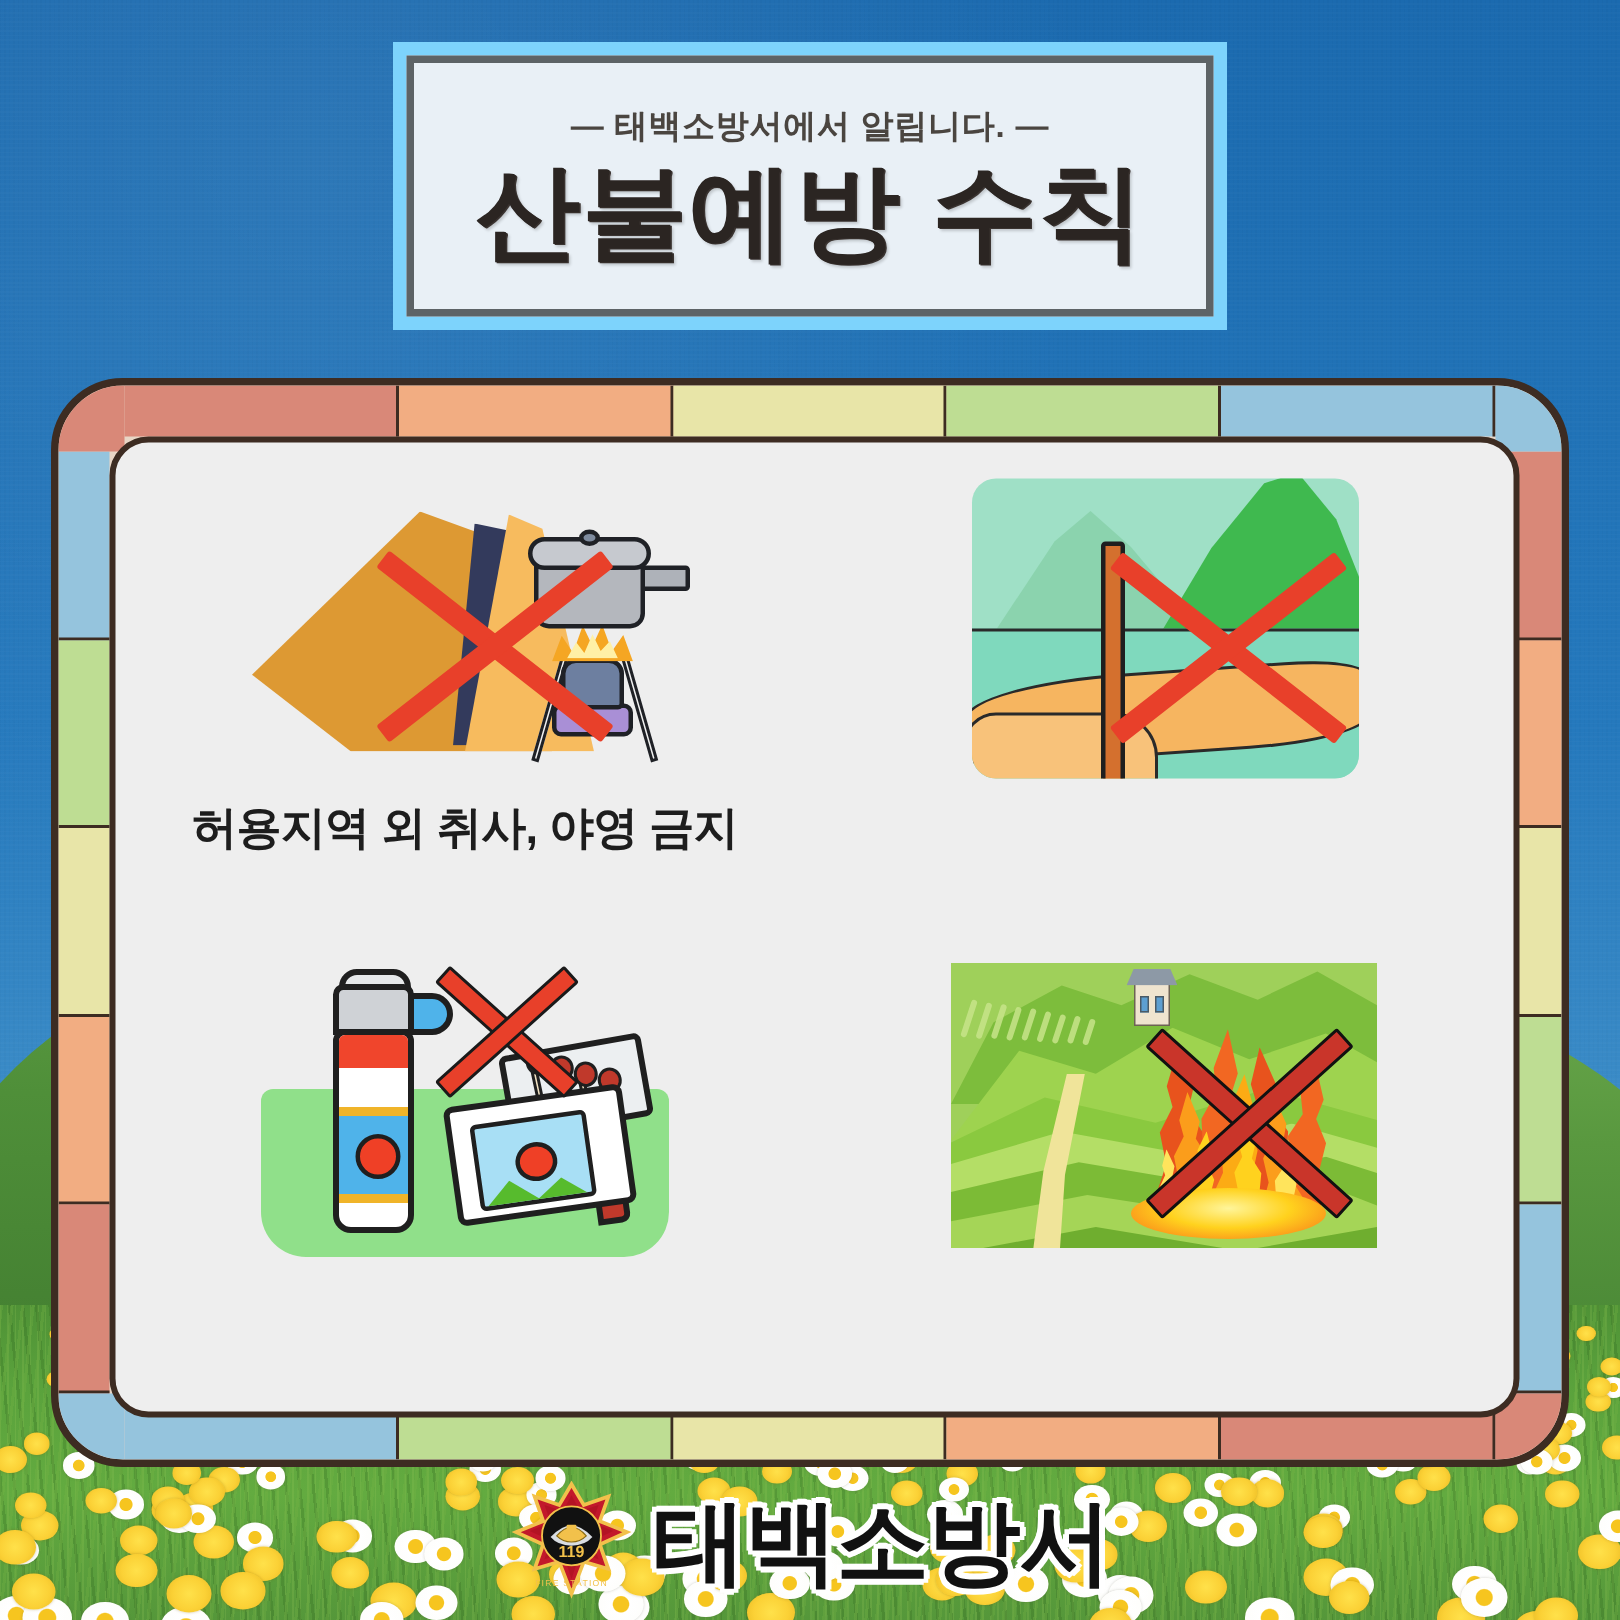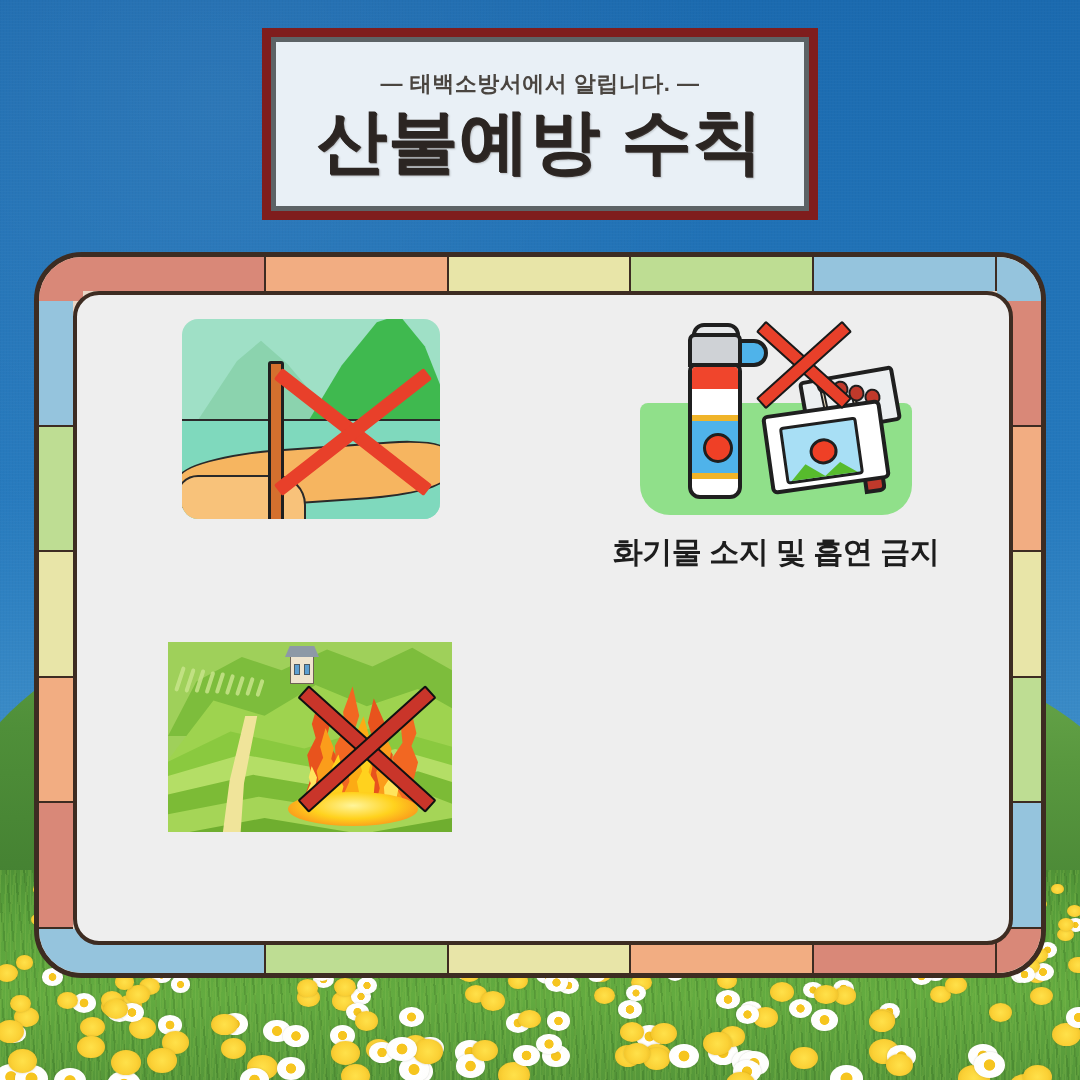--- a/index.html
+++ b/index.html
@@ -86,21 +86,21 @@
   .daisy {
     background: radial-gradient(circle at 50% 50%, #f6c51f 0%, #f6c51f 26%, #ffffff 30%, #fdfdfa 100%);
     box-shadow: 0 0 2px rgba(90,90,70,0.30);
   }
 
   
   .title-plaque {
     position: absolute;
     left: 262px; top: 28px;
     width: 556px; height: 192px;
-    background: #7f1d1d;
+    background: #7dd3fc;
     padding: 9px;
   }
   .title-plaque-inner {
     width: 100%; height: 100%;
     border: 5px solid #5d6366;
     background: #e9f0f6;
     display: flex;
     flex-direction: column;
     align-items: center;
     justify-content: center;
@@ -746,20 +746,44 @@
         <div class="seg v" style="left:968px; top:546.4px; height:125.6px; background:#95c4dd; border-bottom:2px solid #3d2c22;"></div>
         <div class="seg " style="left:0px; top:0px; width:44px; height:44px; background:#d98878;"></div>
         <div class="seg " style="left:958px; top:0px; width:44px; height:44px; background:#95c4dd;"></div>
         <div class="seg " style="left:0px; top:672px; width:44px; height:44px; background:#95c4dd;"></div>
         <div class="seg " style="left:958px; top:672px; width:44px; height:44px; background:#d98878;"></div>
       </div>
 
     <div class="card-inner">
       <div class="rules">
 
+        <div class="rule">
+          <div class="art">
+            <div class="tent-body"></div>
+            <div class="tent-dark"></div>
+            <div class="tent-flap"></div>
+
+            <div class="stove-leg" style="left:204px; top:126px; transform:rotate(16deg);"></div>
+            <div class="stove-leg" style="left:264px; top:126px; transform:rotate(-16deg);"></div>
+            <div class="stove-base"></div>
+            <div class="stove-canister"></div>
+            <div class="stove-flame"></div>
+            <div class="stove-flame inner"></div>
+            <div class="stove-handle"></div>
+            <div class="stove-pot"></div>
+            <div class="stove-lid"></div>
+            <div class="stove-knob"></div>
+
+            <div class="xmark x-thick" style="left:100px; top:60px; width:140px; height:120px;">
+              <i style="width:190px; transform:translate(-50%,-50%) rotate(38deg);"></i>
+              <i style="width:190px; transform:translate(-50%,-50%) rotate(-38deg);"></i>
+            </div>
+          </div>
+          <div class="rule-caption">허용지역 외 취사, 야영 금지</div>
+        </div>
 
         <div class="rule">
           <div class="art">
             <div class="scene2">
               <div class="mt-back"></div>
               <div class="mt-front"></div>
               <div class="field-teal"></div>
               <div class="path-sand"></div>
               <div class="ground-sand"></div>
               <div class="sign-post"></div>
@@ -799,21 +823,20 @@
               <div class="lb-blue"></div>
               <div class="lb-gold2"></div>
               <div class="lb-sun"></div>
             </div>
 
             <div class="xmark x-outline" style="left:130px; top:14px; width:96px; height:80px;">
               <i style="width:116px; transform:translate(-50%,-50%) rotate(42deg);"></i>
               <i style="width:116px; transform:translate(-50%,-50%) rotate(-42deg);"></i>
             </div>
           </div>
-          <div class="rule-caption">화기물 소지 및 흡연 금지</div>
         </div>
 
         <div class="rule">
           <div class="art">
             <div class="scene4">
               <div id="field-stripes">
                   <div class="s4-hill" style="left: 0px; top: 0px; width: 284px; height: 94px; background: rgb(125, 189, 60); clip-path: polygon(0% 100%, 10% 42%, 26% 16%, 40% 30%, 56% 8%, 72% 26%, 86% 6%, 100% 30%, 100% 100%);"></div>
                   <div class="s4-hill" style="left: 0px; top: 22px; width: 284px; height: 96px; background: rgb(158, 211, 79); clip-path: polygon(0% 100%, 16% 38%, 34% 54%, 52% 22%, 70% 44%, 88% 26%, 100% 46%, 100% 100%);"></div>
                   <div class="s4-hill" style="left: 0px; top: 52px; width: 284px; height: 94px; background: rgb(138, 201, 63); clip-path: polygon(0% 72%, 22% 40%, 48% 58%, 74% 34%, 100% 56%, 100% 100%, 0% 100%);"></div>
                   <div class="s4-hill" style="left: 0px; top: 80px; width: 284px; height: 90px; background: rgb(180, 222, 102); clip-path: polygon(0% 60%, 26% 36%, 54% 52%, 80% 30%, 100% 48%, 100% 100%, 0% 100%);"></div>
@@ -854,14 +877,31 @@
               <i style="width:172px; transform:translate(-50%,-50%) rotate(42deg);"></i>
               <i style="width:172px; transform:translate(-50%,-50%) rotate(-42deg);"></i>
             </div>
           </div>
         </div>
 
       </div>
     </div>
   </div>
 
+  <div class="footer">
+    <div class="badge">
+      <svg viewBox="0 0 100 100" width="82" height="82" aria-hidden="true">
+        <g>
+          <path d="M50 3 L60 20 L80 13 L73 33 L95 42 L73 52 L80 72 L60 66 L50 92 L40 66 L20 72 L27 52 L5 42 L27 33 L20 13 L40 20 Z" fill="#c2182b" stroke="#f2c14b" stroke-width="3"></path>
+          <path d="M50 12 L57 25 L72 20 L67 34 L84 41 L67 49 L72 64 L57 59 L50 80 L43 59 L28 64 L33 49 L16 41 L33 34 L28 20 L43 25 Z" fill="#a8101f" opacity="0.55"></path>
+          <circle cx="50" cy="45" r="24" fill="#111111" stroke="#f2c14b" stroke-width="1.5"></circle>
+          <path d="M33 46 q17 -19 34 0 q-6 7 -17 7 q-11 0 -17 -7 Z" fill="#d9dde2"></path>
+          <path d="M38 45 q12 -14 24 0 q-5 5 -12 5 q-7 0 -12 -5 Z" fill="#f2c14b" stroke="#8a6a12" stroke-width="1"></path>
+          <rect x="46" y="36" width="8" height="8" rx="1" fill="#f2c14b"></rect>
+          <text x="50" y="62" font-family="'Liberation Sans', sans-serif" font-size="13" font-weight="bold" fill="#f2c14b" text-anchor="middle">119</text>
+          <text x="50" y="86" font-family="'Liberation Sans', sans-serif" font-size="7" fill="#f2c14b" text-anchor="middle" letter-spacing="1">FIRE STATION</text>
+        </g>
+      </svg>
+    </div>
+    <div class="footer-name">태백소방서</div>
+  </div>
 
 </div>
 
 </body></html>

